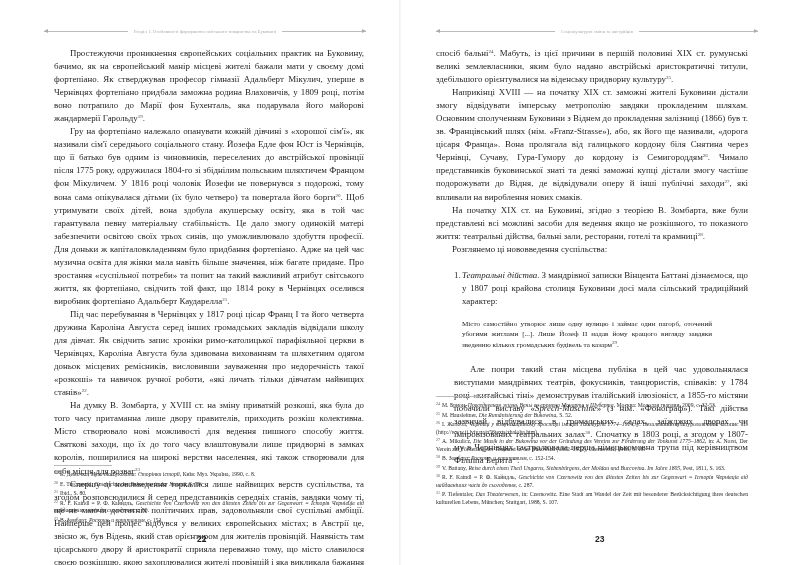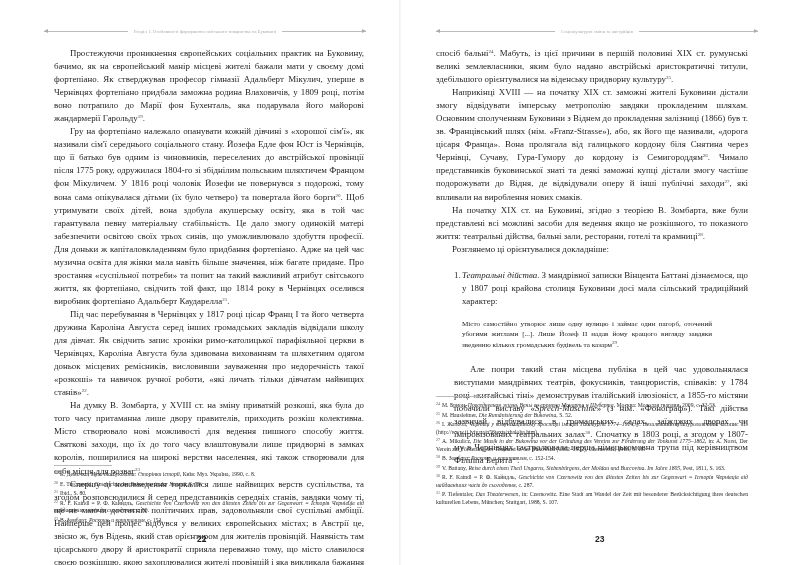--- a/index.html
+++ b/index.html
@@ -85,21 +85,21 @@
     <div class="running-head">
       <div class="rh-line l"></div>
       <span class="rh-text">Соціокультурні зміни за австрійців</span>
       <div class="rh-line r"></div>
     </div>
 
     <div class="body-text">
       <p class="noindent"><span>спосіб бальні</span><sup>24</sup><span>. Мабуть, із цієї причини в першій половині XIX ст. румунські великі землевласники, яким було надано австрійські аристократичні титули, здебільшого орієнтувалися на віденську придворну культуру</span><sup>25</sup><span>.</span></p>
       <p><span>Наприкінці XVIII — на початку XIX ст. заможні жителі Буковини дістали змогу відвідувати імперську метрополію завдяки прокладеним шляхам. Основним сполученням Буковини з Віднем до прокладення залізниці (1866) був т. зв. Францівський шлях (нім. «Franz-Strasse»), або, як його ще називали, «дорога цісаря Франца». Вона пролягала від галицького кордону біля Снятина через Чернівці, Сучаву, Гура-Гумору до кордону із Семигороддям</span><sup>26</sup><span>. Чимало представників буковинської знаті та деякі заможні купці дістали змогу частіше подорожувати до Відня, де відвідували оперу й інші публічні заходи</span><sup>27</sup><span>, які впливали на вироблення нових смаків.</span></p>
       <p><span>На початку XIX ст. на Буковині, згідно з теорією В. Зомбарта, вже були представлені всі можливі засоби для ведення якщо не розкішного, то показного життя: театральні дійства, бальні зали, ресторани, готелі та крамниці</span><sup>28</sup><span>.</span></p>
-      <p>Розглянемо ці орієнтувалися докладніше:</p>
+      <p>Розглянемо ці нововведення суспільства:</p>
       <p class="list-item"><span class="num">1.</span><i>Театральні дійства</i><span>. З мандрівної записки Вінцента Баттані дізнаємося, що у 1807 році крайова столиця Буковини досі мала сільський традиційний характер:</span></p>
       <div class="blockquote"><span class="first"></span><span>Місто самостійно утворює лише одну вулицю і займає один пагорб, оточений убогими житлами [...]. Лише Йозеф II надав йому кращого вигляду завдяки зведенню кількох громадських будівель та казарм</span><sup>29</sup><span>.</span></div>
       <p style="padding-left:18px;"><span>Але попри такий стан місцева публіка в цей час удовольнялася виступами мандрівних театрів, фокусників, танцюристів, співаків: у 1784 році «китайські тіні» демонстрував італійський ілюзіоніст, а 1855-го містяни побачили виставу «</span><i>Sprech-Maschine</i><span>» (з нім. «Фонограф»). Такі дійства зазвичай відбувалися в громадських садах, заїжджих дворах чи імпровізованих театральних залах</span><sup>30</sup><span>. Спочатку в 1803 році, а згодом у 1807-му в Чернівцях гастролювала перша німецькомовна трупа під керівництвом Філіппа Берита</span><sup>31</sup><span>.</span></p>
     </div>
 
     <div class="fn-rule"></div>
     <div class="footnotes">
       <div class="fn"><span class="fn-num">24</span><span>М. Брион, </span><i>Повседневная жизнь Вены во времена Моцарта и Шуберта</i><span>, Москва: Молодая гвардия, 2009, с. 32-53.</span></div>
       <div class="fn"><span class="fn-num">25</span><span>M. Hausleitner, </span><i>Die Rumänisierung der Bukowina</i><span>, S. 52.</span></div>
       <div class="fn"><span class="fn-num">26</span><span>І. Жалоба, </span><i>Чернівці у комунікаційному просторі імперії Габсбургів 1774–1914</i><span>, у: Незалежний культурологічний часопис «Ї» (http://www.ji.lviv.ua/n56texts/zhaloba.htm).</span></div>

